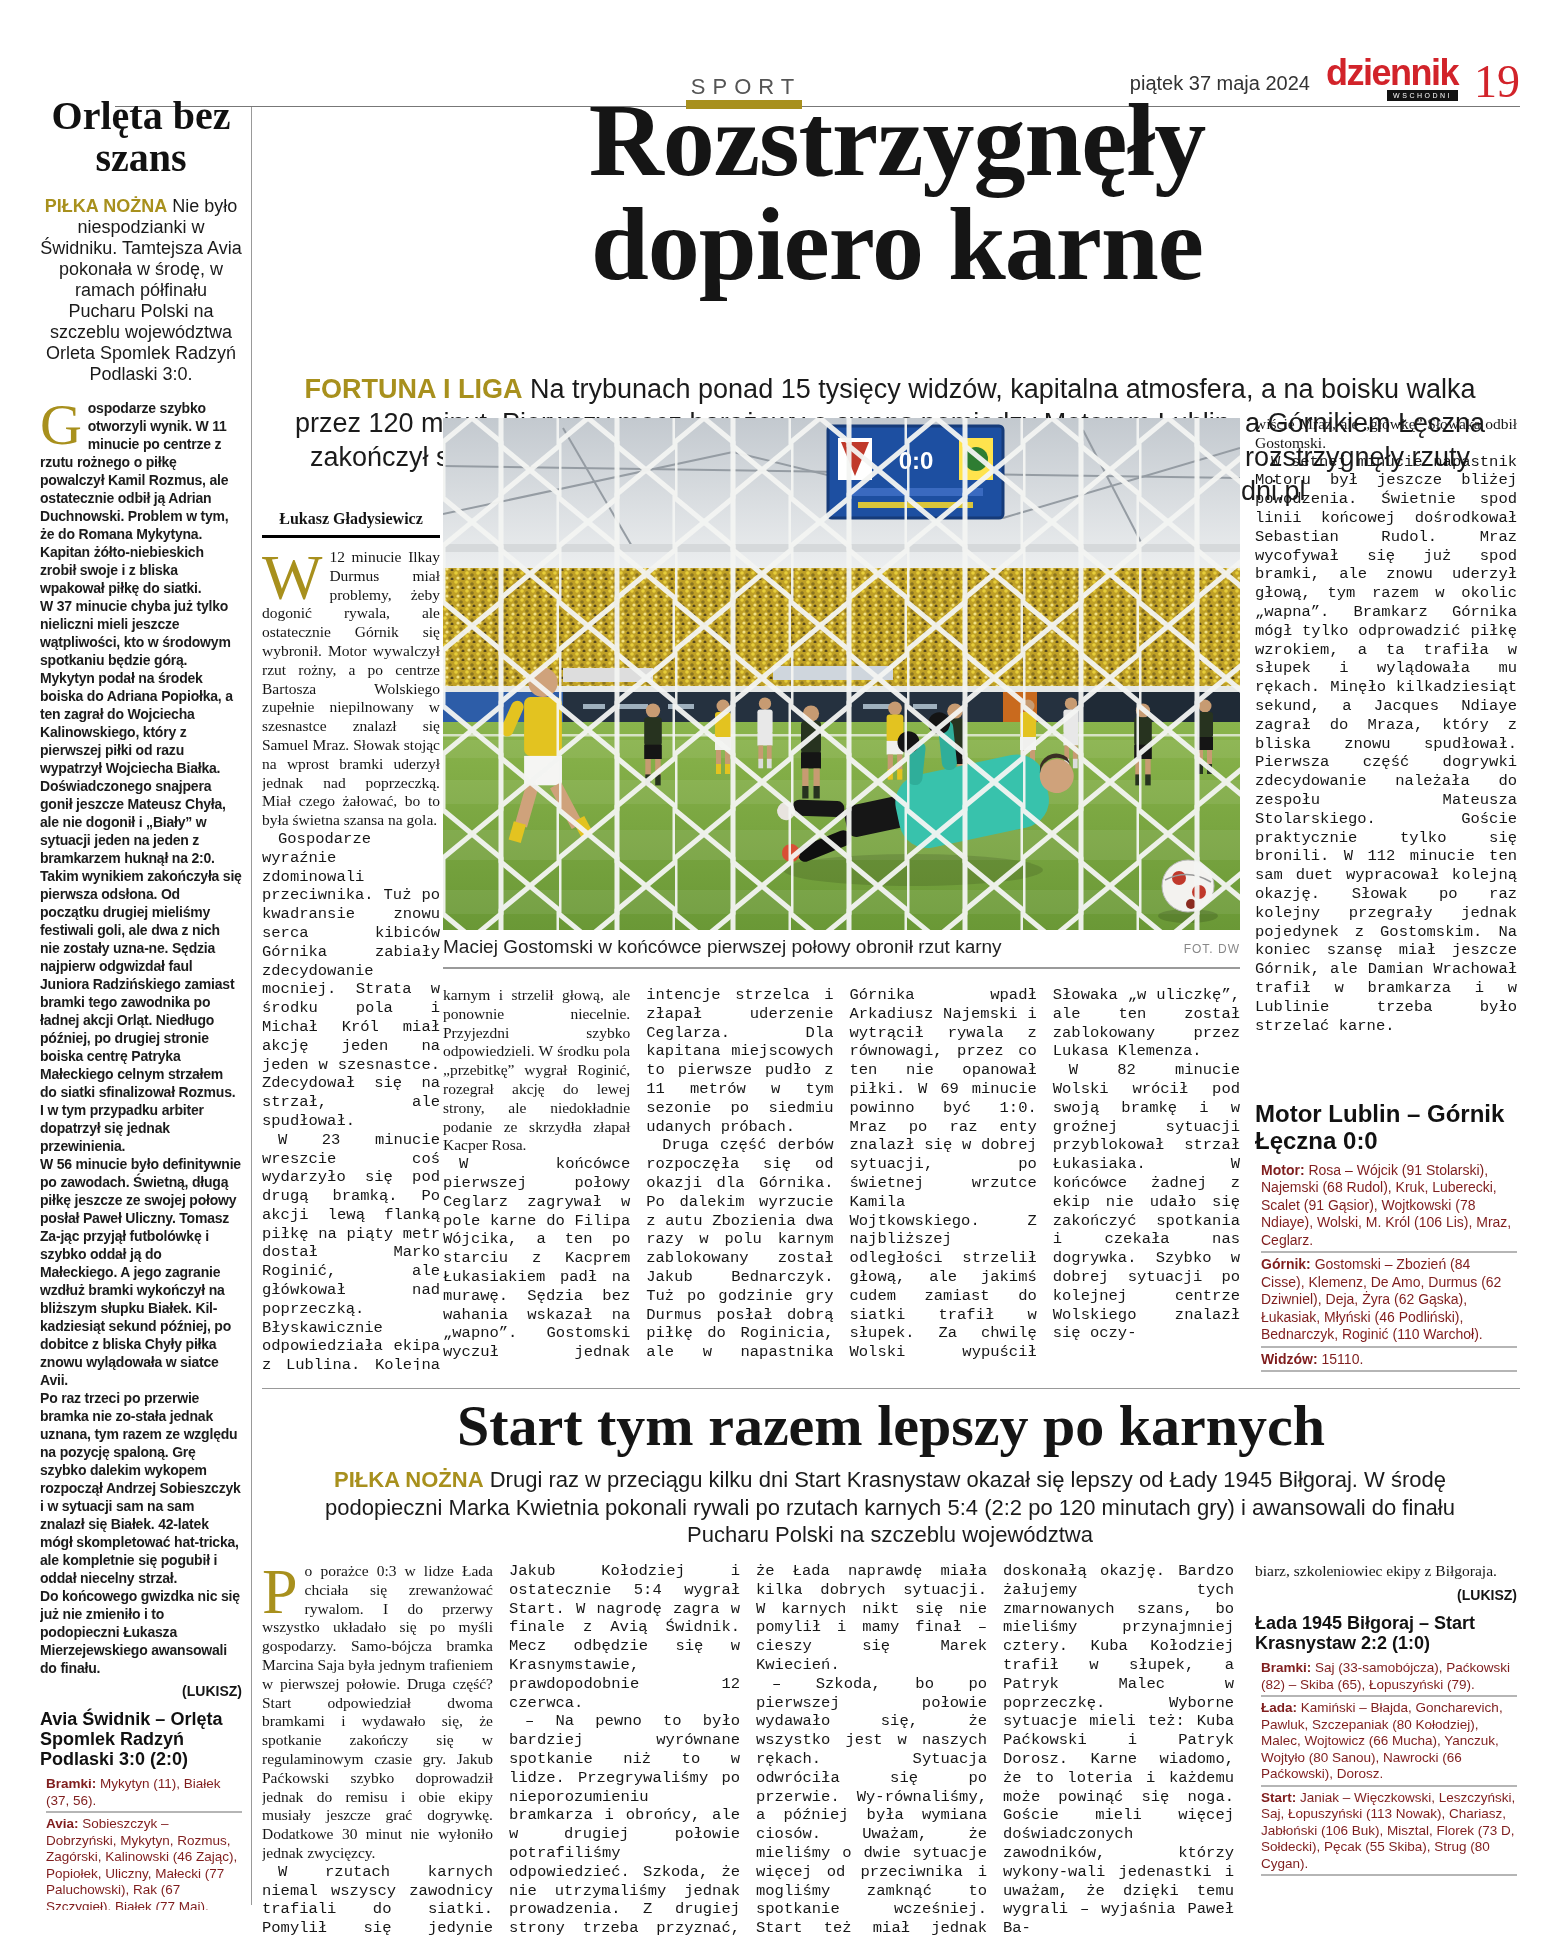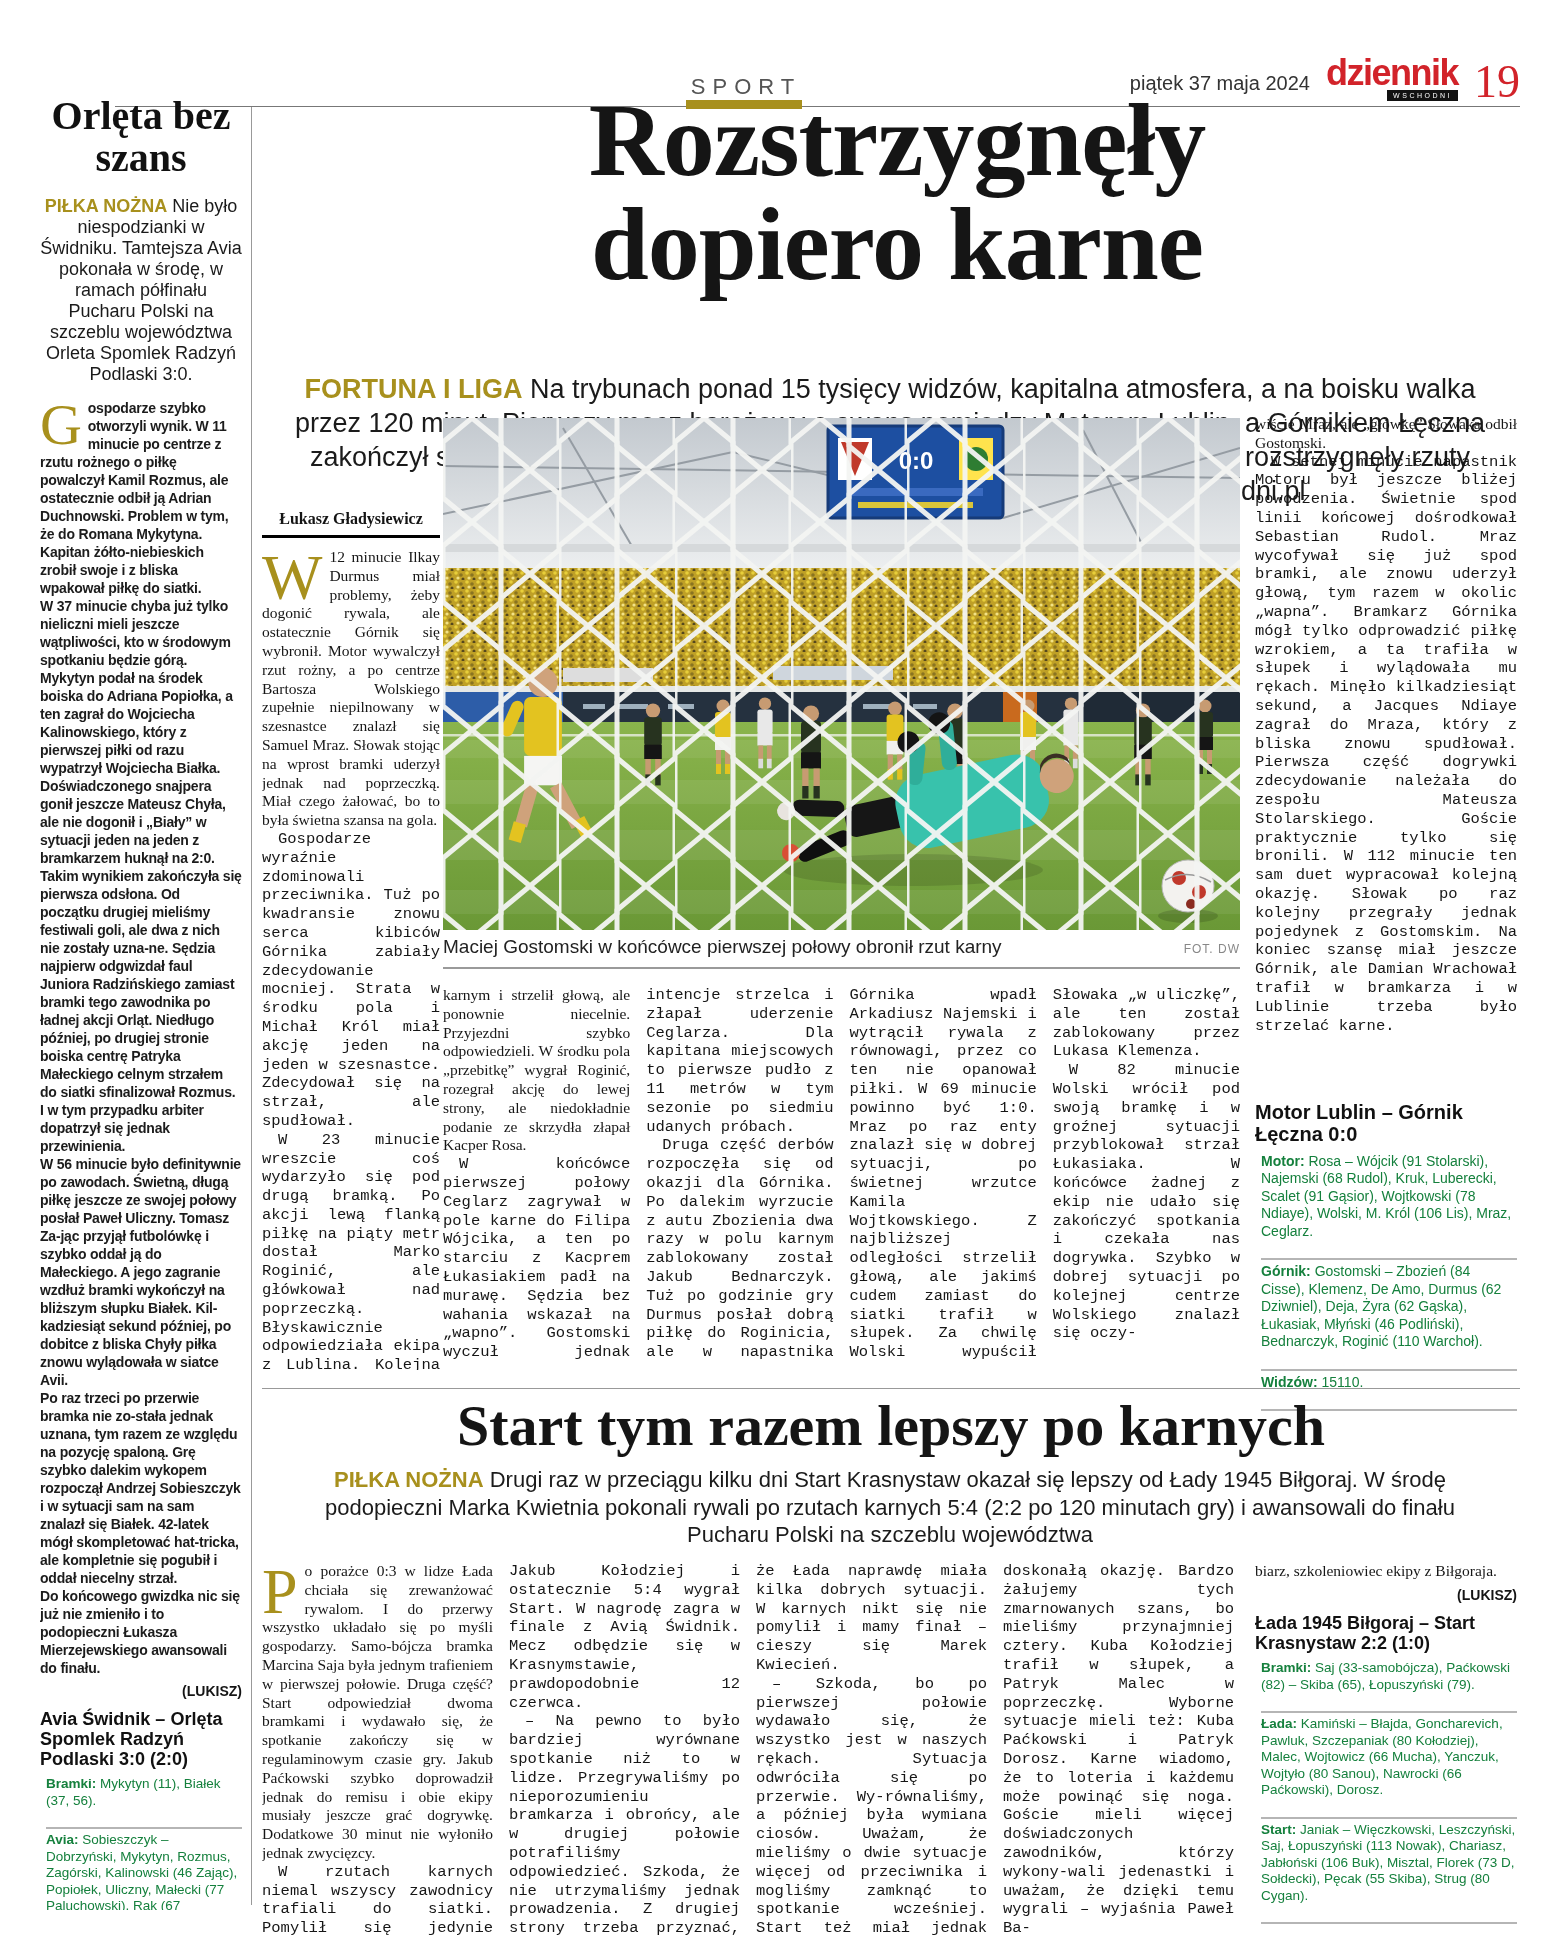--- a/index.html
+++ b/index.html
@@ -24,24 +24,24 @@
   .left-title{font:700 40px/1.06 "Liberation Serif",serif;text-align:center;color:#111;}
   .left-lead{margin-top:16px;text-align:center;font:400 18px/21px "Liberation Sans",sans-serif;color:#1a1a1a;}
   .kicker{color:#a8901d;font-weight:700;}
   .left-body{margin-top:14px;font:700 14px/18px "Liberation Sans",sans-serif;letter-spacing:-0.2px;color:#1c1c1c;}
   .left-body p{margin:0;}
   .dropcap-g{float:left;font:400 58px/46px "Liberation Serif",serif;color:#a8901d;margin:3px 6px 0 0;}
   .signoff{text-align:right;font:700 14px "Liberation Sans",sans-serif;margin-top:6px;}
   
   .stats{margin-top:10px;}
   .stats-title{font:700 18px/1.12 "Liberation Sans",sans-serif;color:#111;margin-bottom:4px;}
-  .stats-row{margin-left:6px;font:13.5px/16.5px "Liberation Sans",sans-serif;color:#15803d;
-             padding:3px 0 18px;border-bottom:2px solid #b5b5b5;}
+  .stats-row{margin-left:6px;font:13.5px/16.5px "Liberation Sans",sans-serif;color:#7f1d1d;
+             padding:3px 0 2px;border-bottom:2px solid #b5b5b5;}
   .stats-row b{font-weight:700;}
-  .stats-lg .stats-title{font-size:20px;}
+  .stats-lg .stats-title{font-size:24px;}
   .stats-lg .stats-row{font:14px/17.5px "Liberation Sans",sans-serif;}
   
   .main-title{position:absolute;left:268px;top:88px;width:1258px;text-align:center;
               font:700 104px/104px "Liberation Serif",serif;color:#151515;letter-spacing:-1px;}
   .main-lead{position:absolute;left:292px;top:372px;width:1196px;text-align:center;
              font:400 27px/34px "Liberation Sans",sans-serif;color:#1b1b1b;}
   .byline{position:absolute;left:262px;top:510px;width:178px;text-align:center;
           font:600 16px "Liberation Serif",serif;border-bottom:3px solid #000;padding-bottom:7px;}
   .serif-body p{margin:0;font:15.5px/18.8px "Liberation Serif",serif;text-align:justify;color:#161616;}
   .serif-body p + p{text-indent:16px;font-family:Liberation Mono, monospace;}

